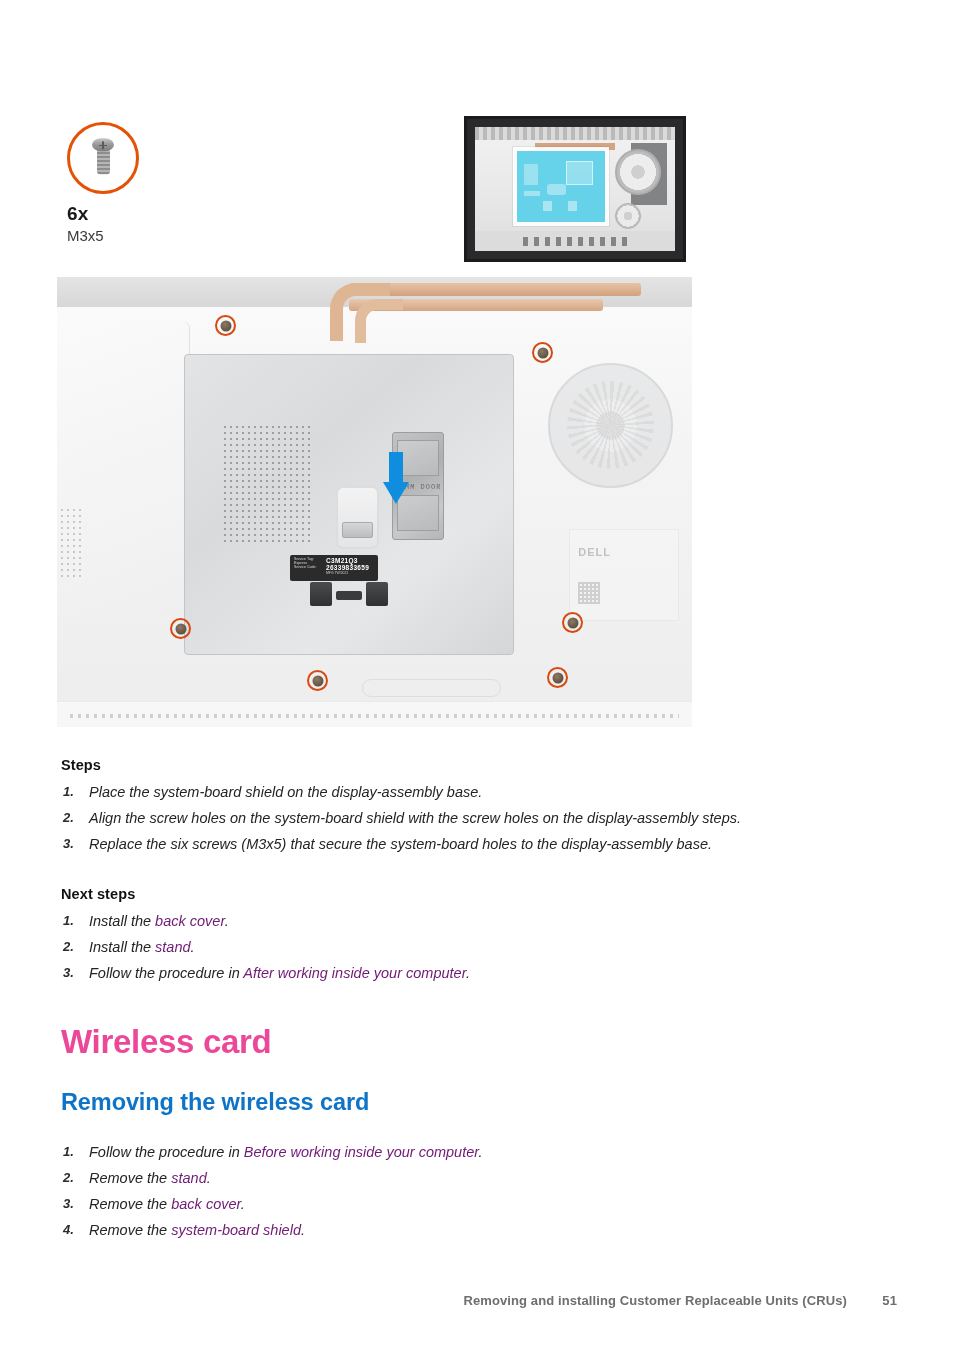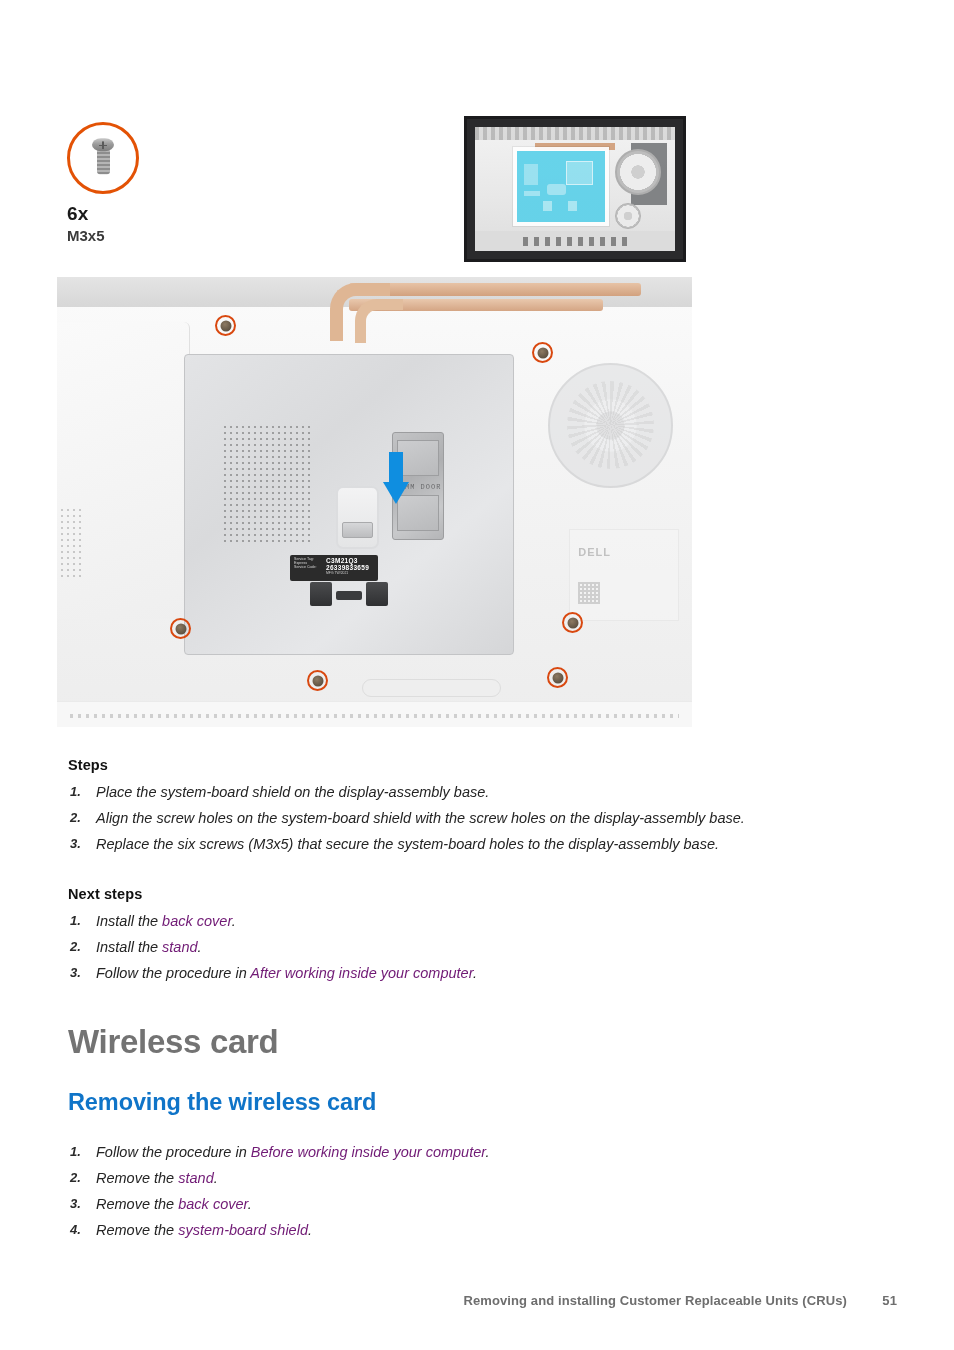--- a/index.html
+++ b/index.html
@@ -61,21 +61,20 @@
     margin: 9px 0 0 10px;
     font-size: 19px;
     font-weight: bold;
     color: #1a1a1a;
     letter-spacing: .2px;
   }
   .screw-size {
     margin: 2px 0 0 10px;
     font-size: 15px;
     color: #3a3a3a;
-    font-weight: bold;
   }
 
   
   .locator {
     position: absolute;
     left: 464px; top: 116px;
     width: 222px; height: 146px;
     background: #2a2a2c;
     border: 3px solid #1b1b1d;
     overflow: hidden;
@@ -343,21 +342,21 @@
   }
   .ba-head {
     position:absolute; left:0; top:30px;
     width: 0; height: 0;
     border-left: 13px solid transparent;
     border-right: 13px solid transparent;
     border-top: 22px solid #0F8EE0;
   }
 
   
-  .body-text { position:absolute; left:68px; top:757px; width: 845px; }
+  .body-text { position:absolute; left:61px; top:757px; width: 845px; }
   h4.sec-head {
     margin: 0 0 9px 0;
     font-size: 14.5px;
     font-weight: bold;
     color: #111111;
     letter-spacing: .1px;
   }
   ol.numlist {
     margin: 0 0 0 0;
     padding: 0;
@@ -382,21 +381,21 @@
     color: #2b2b2b;
   }
   a.doclink { color: #701a75; text-decoration: none; }
 
   .spacer-lg { height: 26px; }
 
   h1.chapter {
     margin: 0;
     font-size: 33px;
     font-weight: bold;
-    color: #737373;
+    color: #ec4899;
     letter-spacing: -.3px;
   }
   h2.section {
     margin: 0;
     font-size: 23.5px;
     font-weight: bold;
     color: #0F74C8;
     letter-spacing: -.1px;
   }
 
@@ -517,21 +516,21 @@
 <div class="blue-arrow">
   <div class="ba-stem"></div>
   <div class="ba-head"></div>
 </div>
 
 <div class="body-text">
 
   <h4 class="sec-head">Steps</h4>
   <ol class="numlist">
     <li>Place the system-board shield on the display-assembly base.</li>
-    <li>Align the screw holes on the system-board shield with the screw holes on the display-assembly base.</li>
+    <li>Align the screw holes on the system-board shield with the screw holes on the display-assembly steps.</li>
     <li>Replace the six screws (M3x5) that secure the system-board holes to the display-assembly base.</li>
   </ol>
 
   <div class="spacer-lg"></div>
 
   <h4 class="sec-head">Next steps</h4>
   <ol class="numlist">
     <li><span>Install the </span><a class="doclink" href="#">back cover</a><span>.</span></li>
     <li><span>Install the </span><a class="doclink" href="#">stand</a><span>.</span></li>
     <li><span>Follow the procedure in </span><a class="doclink" href="#">After working inside your computer</a><span>.</span></li>

